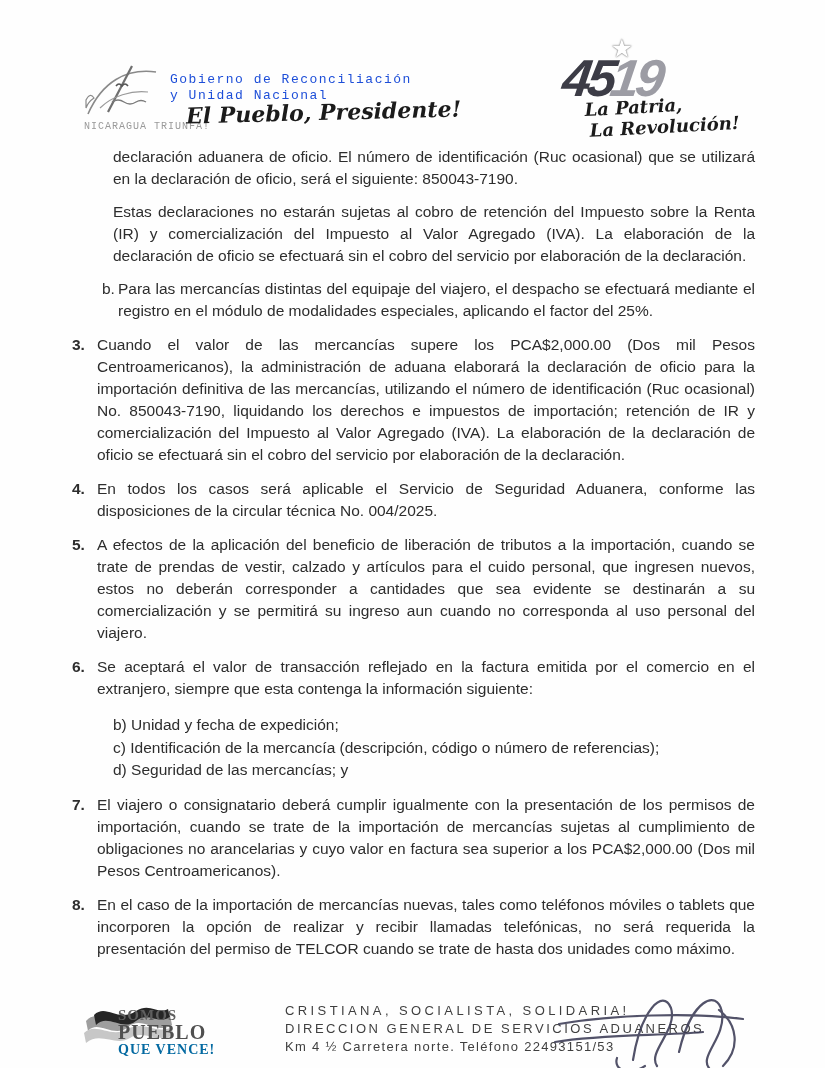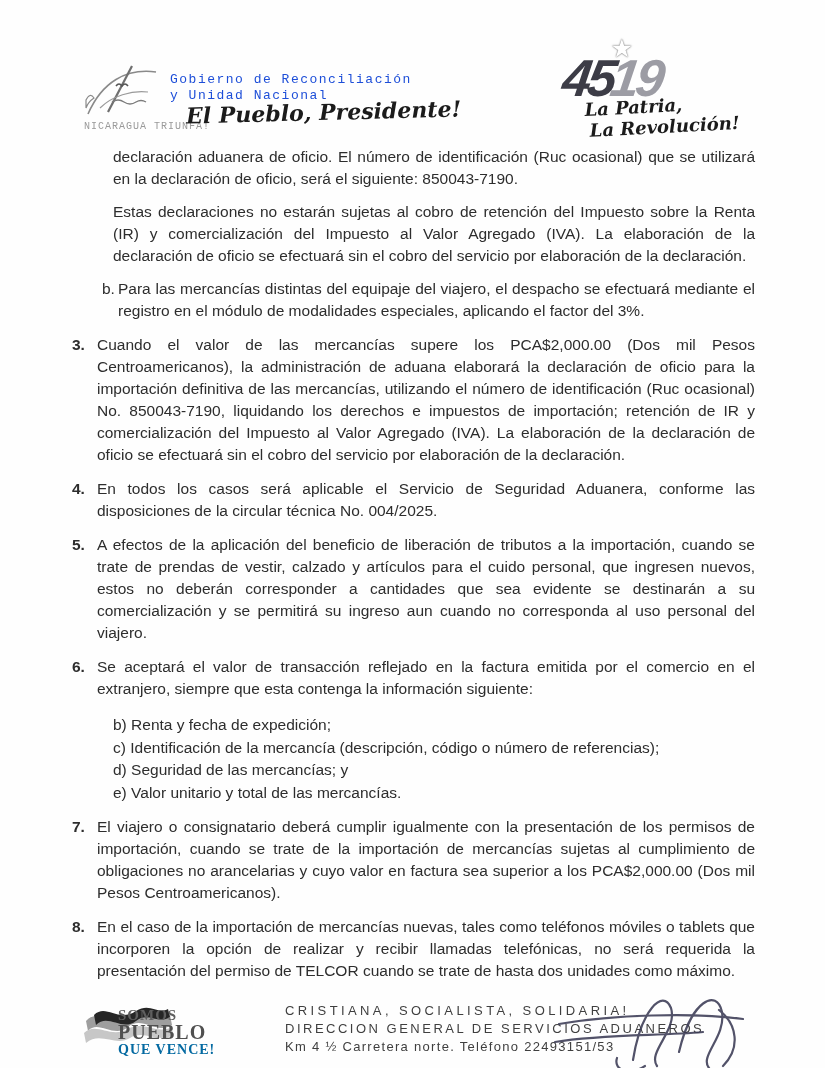--- a/index.html
+++ b/index.html
@@ -128,21 +128,21 @@
   </div>
 
   <div class="content">
 
     <p class="indent justify">declaración aduanera de oficio. El número de identificación (Ruc ocasional) que se utilizará en la declaración de oficio, será el siguiente: 850043-7190.</p>
 
     <p class="indent justify">Estas declaraciones no estarán sujetas al cobro de retención del Impuesto sobre la Renta (IR) y comercialización del Impuesto al Valor Agregado (IVA). La elaboración de la declaración de oficio se efectuará sin el cobro del servicio por elaboración de la declaración.</p>
 
     <div class="li-b">
       <span class="b-label">b.</span>
-      <span class="b-text justify">Para las mercancías distintas del equipaje del viajero, el despacho se efectuará mediante el registro en el módulo de modalidades especiales, aplicando el factor del 3%.</span>
+      <span class="b-text justify">Para las mercancías distintas del equipaje del viajero, el despacho se efectuará mediante el registro en el módulo de modalidades especiales, aplicando el factor del 25%.</span>
     </div>
 
     <div class="num-item">
       <span class="num">3.</span>
       <span class="txt justify">Cuando el valor de las mercancías supere los PCA$2,000.00 (Dos mil Pesos Centroamericanos), la administración de aduana elaborará la declaración de oficio para la importación definitiva de las mercancías, utilizando el número de identificación (Ruc ocasional) No. 850043-7190, liquidando los derechos e impuestos de importación; retención de IR y comercialización del Impuesto al Valor Agregado (IVA). La elaboración de la declaración de oficio se efectuará sin el cobro del servicio por elaboración de la declaración.</span>
     </div>
 
     <div class="num-item">
       <span class="num">4.</span>
       <span class="txt justify">En todos los casos será aplicable el Servicio de Seguridad Aduanera, conforme las disposiciones de la circular técnica No. 004/2025.</span>
@@ -151,24 +151,23 @@
     <div class="num-item">
       <span class="num">5.</span>
       <span class="txt justify">A efectos de la aplicación del beneficio de liberación de tributos a la importación, cuando se trate de prendas de vestir, calzado y artículos para el cuido personal, que ingresen nuevos, estos no deberán corresponder a cantidades que sea evidente se destinarán a su comercialización y se permitirá su ingreso aun cuando no corresponda al uso personal del viajero.</span>
     </div>
 
     <div class="num-item" style="margin-bottom:0;">
       <span class="num">6.</span>
       <span class="txt justify">Se aceptará el valor de transacción reflejado en la factura emitida por el comercio en el extranjero, siempre que esta contenga la información siguiente:</span>
     </div>
     <div class="sublist">
-      <div>b) Renta y fecha de expedición;</div>
+      <div>b) Unidad y fecha de expedición;</div>
       <div>c) Identificación de la mercancía (descripción, código o número de referencias);</div>
       <div>d) Seguridad de las mercancías; y</div>
-      <div>e) Valor unitario y total de las mercancías.</div>
     </div>
 
     <div class="num-item">
       <span class="num">7.</span>
       <span class="txt justify">El viajero o consignatario deberá cumplir igualmente con la presentación de los permisos de importación, cuando se trate de la importación de mercancías sujetas al cumplimiento de obligaciones no arancelarias y cuyo valor en factura sea superior a los PCA$2,000.00 (Dos mil Pesos Centroamericanos).</span>
     </div>
 
     <div class="num-item">
       <span class="num">8.</span>
       <span class="txt justify">En el caso de la importación de mercancías nuevas, tales como teléfonos móviles o tablets que incorporen la opción de realizar y recibir llamadas telefónicas, no será requerida la presentación del permiso de TELCOR cuando se trate de hasta dos unidades como máximo.</span>

